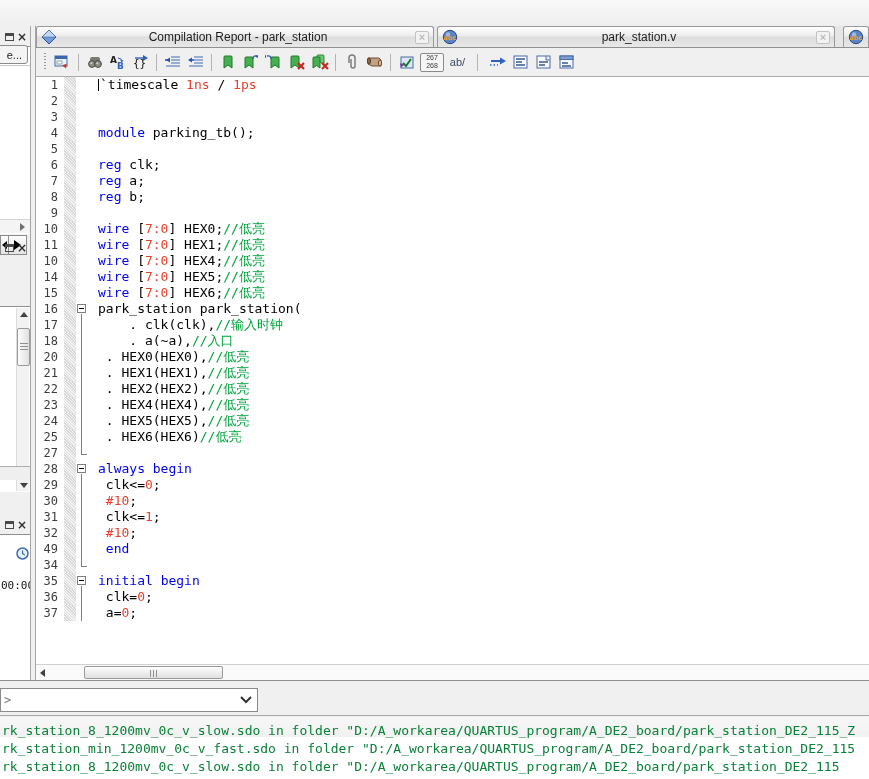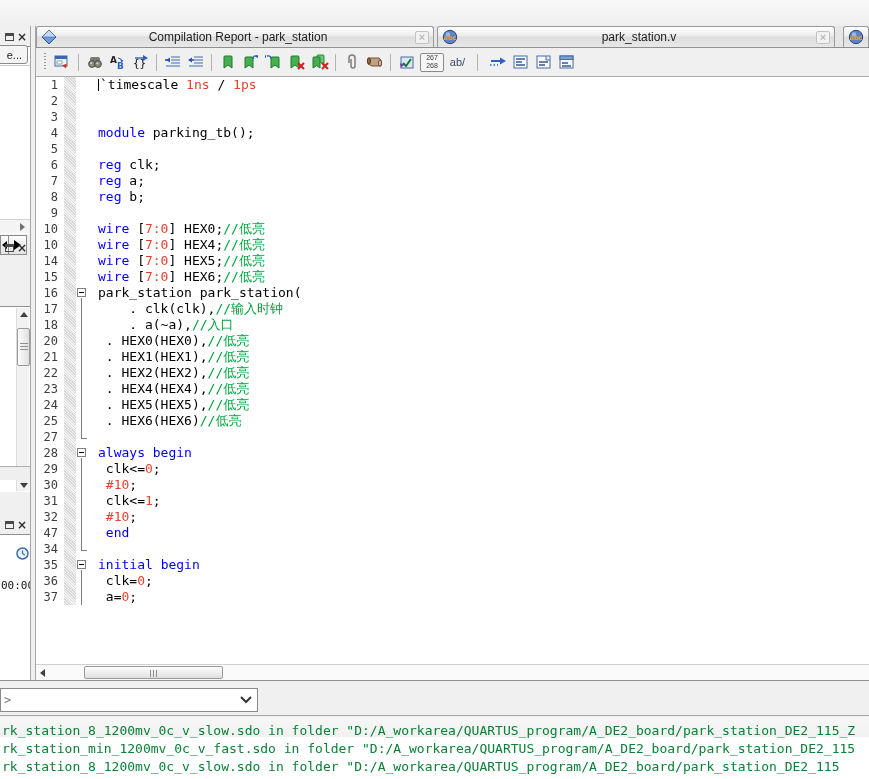--- a/index.html
+++ b/index.html
@@ -401,39 +401,40 @@
       <div class="crow"><span class="lnum">1</span><span class="hatch"></span><span class="fold"></span><code class="codetext"><span class="caret"></span><span class="tok-p">`timescale </span><span class="tok-n">1ns</span><span class="tok-p"> / </span><span class="tok-n">1ps</span></code></div>
       <div class="crow"><span class="lnum">2</span><span class="hatch"></span><span class="fold"></span><code class="codetext"></code></div>
       <div class="crow"><span class="lnum">3</span><span class="hatch"></span><span class="fold"></span><code class="codetext"></code></div>
       <div class="crow"><span class="lnum">4</span><span class="hatch"></span><span class="fold"></span><code class="codetext"><span class="tok-k">module</span><span class="tok-p"> parking_tb();</span></code></div>
       <div class="crow"><span class="lnum">5</span><span class="hatch"></span><span class="fold"></span><code class="codetext"></code></div>
       <div class="crow"><span class="lnum">6</span><span class="hatch"></span><span class="fold"></span><code class="codetext"><span class="tok-k">reg</span><span class="tok-p"> clk;</span></code></div>
       <div class="crow"><span class="lnum">7</span><span class="hatch"></span><span class="fold"></span><code class="codetext"><span class="tok-k">reg</span><span class="tok-p"> a;</span></code></div>
       <div class="crow"><span class="lnum">8</span><span class="hatch"></span><span class="fold"></span><code class="codetext"><span class="tok-k">reg</span><span class="tok-p"> b;</span></code></div>
       <div class="crow"><span class="lnum">9</span><span class="hatch"></span><span class="fold"></span><code class="codetext"></code></div>
       <div class="crow"><span class="lnum">10</span><span class="hatch"></span><span class="fold"></span><code class="codetext"><span class="tok-k">wire</span><span class="tok-p"> [</span><span class="tok-n">7:0</span><span class="tok-p">] HEX0;</span><span class="tok-c">//低亮</span></code></div>
+      <div class="crow"><span class="lnum">11</span><span class="hatch"></span><span class="fold"></span><code class="codetext"><span class="tok-k">wire</span><span class="tok-p"> [</span><span class="tok-n">7:0</span><span class="tok-p">] HEX1;</span><span class="tok-c">//低亮</span></code></div>
       <div class="crow"><span class="lnum">10</span><span class="hatch"></span><span class="fold"></span><code class="codetext"><span class="tok-k">wire</span><span class="tok-p"> [</span><span class="tok-n">7:0</span><span class="tok-p">] HEX4;</span><span class="tok-c">//低亮</span></code></div>
       <div class="crow"><span class="lnum">14</span><span class="hatch"></span><span class="fold"></span><code class="codetext"><span class="tok-k">wire</span><span class="tok-p"> [</span><span class="tok-n">7:0</span><span class="tok-p">] HEX5;</span><span class="tok-c">//低亮</span></code></div>
       <div class="crow"><span class="lnum">15</span><span class="hatch"></span><span class="fold"></span><code class="codetext"><span class="tok-k">wire</span><span class="tok-p"> [</span><span class="tok-n">7:0</span><span class="tok-p">] HEX6;</span><span class="tok-c">//低亮</span></code></div>
       <div class="crow"><span class="lnum">16</span><span class="hatch"></span><span class="fold fold-minus"><span class="fbox"></span></span><code class="codetext"><span class="tok-p">park_station park_station(</span></code></div>
       <div class="crow"><span class="lnum">17</span><span class="hatch"></span><span class="fold fold-line"></span><code class="codetext"><span class="tok-p">    . clk(clk),</span><span class="tok-c">//输入时钟</span></code></div>
       <div class="crow"><span class="lnum">18</span><span class="hatch"></span><span class="fold fold-line"></span><code class="codetext"><span class="tok-p">    . a(~a),</span><span class="tok-c">//入口</span></code></div>
       <div class="crow"><span class="lnum">20</span><span class="hatch"></span><span class="fold fold-line"></span><code class="codetext"><span class="tok-p"> . HEX0(HEX0),</span><span class="tok-c">//低亮</span></code></div>
       <div class="crow"><span class="lnum">21</span><span class="hatch"></span><span class="fold fold-line"></span><code class="codetext"><span class="tok-p"> . HEX1(HEX1),</span><span class="tok-c">//低亮</span></code></div>
       <div class="crow"><span class="lnum">22</span><span class="hatch"></span><span class="fold fold-line"></span><code class="codetext"><span class="tok-p"> . HEX2(HEX2),</span><span class="tok-c">//低亮</span></code></div>
       <div class="crow"><span class="lnum">23</span><span class="hatch"></span><span class="fold fold-line"></span><code class="codetext"><span class="tok-p"> . HEX4(HEX4),</span><span class="tok-c">//低亮</span></code></div>
       <div class="crow"><span class="lnum">24</span><span class="hatch"></span><span class="fold fold-line"></span><code class="codetext"><span class="tok-p"> . HEX5(HEX5),</span><span class="tok-c">//低亮</span></code></div>
       <div class="crow"><span class="lnum">25</span><span class="hatch"></span><span class="fold fold-line"></span><code class="codetext"><span class="tok-p"> . HEX6(HEX6)</span><span class="tok-c">//低亮</span></code></div>
       <div class="crow"><span class="lnum">27</span><span class="hatch"></span><span class="fold fold-corner"></span><code class="codetext"></code></div>
       <div class="crow"><span class="lnum">28</span><span class="hatch"></span><span class="fold fold-minus"><span class="fbox"></span></span><code class="codetext"><span class="tok-k">always</span><span class="tok-p"> </span><span class="tok-k">begin</span></code></div>
       <div class="crow"><span class="lnum">29</span><span class="hatch"></span><span class="fold fold-line"></span><code class="codetext"><span class="tok-p"> clk&lt;=</span><span class="tok-n">0</span><span class="tok-p">;</span></code></div>
       <div class="crow"><span class="lnum">30</span><span class="hatch"></span><span class="fold fold-line"></span><code class="codetext"><span class="tok-p"> </span><span class="tok-n">#10</span><span class="tok-p">;</span></code></div>
       <div class="crow"><span class="lnum">31</span><span class="hatch"></span><span class="fold fold-line"></span><code class="codetext"><span class="tok-p"> clk&lt;=</span><span class="tok-n">1</span><span class="tok-p">;</span></code></div>
       <div class="crow"><span class="lnum">32</span><span class="hatch"></span><span class="fold fold-line"></span><code class="codetext"><span class="tok-p"> </span><span class="tok-n">#10</span><span class="tok-p">;</span></code></div>
-      <div class="crow"><span class="lnum">47</span><span class="hatch"></span><span class="fold fold-line"></span><code class="codetext"><span class="tok-p"> </span><span class="tok-k">end</span></code></div>
+      <div class="crow"><span class="lnum">49</span><span class="hatch"></span><span class="fold fold-line"></span><code class="codetext"><span class="tok-p"> </span><span class="tok-k">end</span></code></div>
       <div class="crow"><span class="lnum">34</span><span class="hatch"></span><span class="fold fold-corner"></span><code class="codetext"></code></div>
       <div class="crow"><span class="lnum">35</span><span class="hatch"></span><span class="fold fold-minus"><span class="fbox"></span></span><code class="codetext"><span class="tok-k">initial</span><span class="tok-p"> </span><span class="tok-k">begin</span></code></div>
       <div class="crow"><span class="lnum">36</span><span class="hatch"></span><span class="fold fold-line"></span><code class="codetext"><span class="tok-p"> clk=</span><span class="tok-n">0</span><span class="tok-p">;</span></code></div>
       <div class="crow"><span class="lnum">37</span><span class="hatch"></span><span class="fold fold-line"></span><code class="codetext"><span class="tok-p"> a=</span><span class="tok-n">0</span><span class="tok-p">;</span></code></div>
     </div>
 
   <div id="hscroll">
     <span class="sb-btn" style="left:1px;">
         <span class="tri-left"></span>
       </span>

